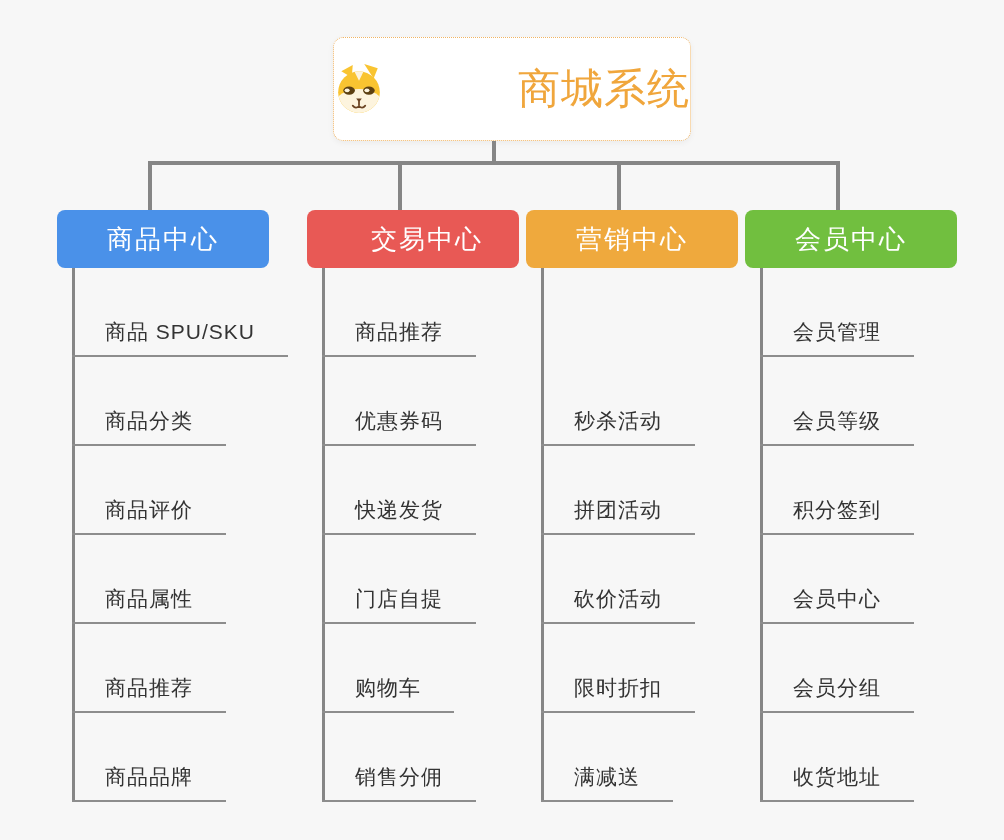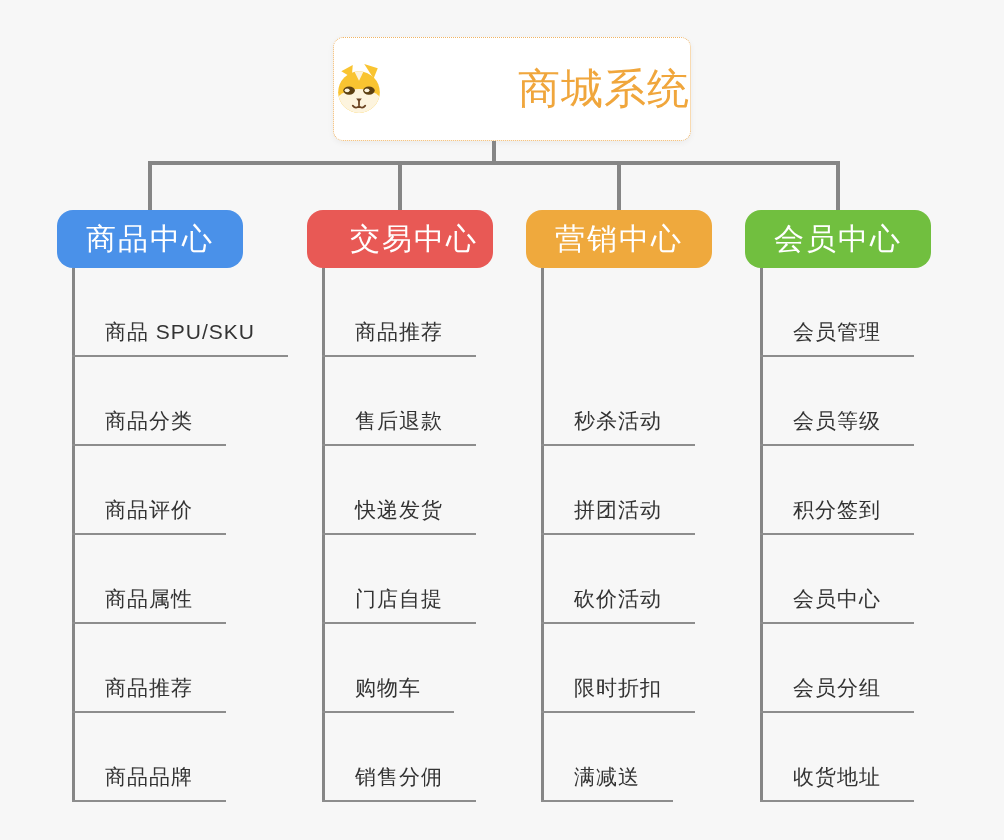--- a/index.html
+++ b/index.html
@@ -37,23 +37,23 @@
   .drop.d3{left:836px;}
 
   
   .column{position:absolute;top:210px;width:210px;height:610px;}
   .column.c0{left:57px;}
   .column.c1{left:307px;}
   .column.c2{left:526px;}
   .column.c3{left:745px;}
 
   .branch-header{
-    width:186px;height:58px;border-radius:16px;
+    width:212px;height:58px;border-radius:8px;
     display:flex;align-items:center;justify-content:center;
-    color:#ffffff;font-size:30px;letter-spacing:2px;white-space:nowrap;
+    color:#ffffff;font-size:26px;letter-spacing:2px;white-space:nowrap;
     box-sizing:border-box;
   }
   .trunk{position:absolute;left:15px;top:58px;width:3px;height:534px;background:#868686;}
 
   .leaf{
     position:absolute;left:15px;
     padding:0 33px 9px 33px;
     font-size:21px;line-height:28px;letter-spacing:1px;color:#333333;
     border-bottom:2px solid #8d8d8d;white-space:nowrap;
   }
@@ -104,21 +104,21 @@
     <div class="leaf r2">商品评价</div>
     <div class="leaf r3">商品属性</div>
     <div class="leaf r4">商品推荐</div>
     <div class="leaf r5">商品品牌</div>
   </div>
 
   <div class="column c1">
     <div class="branch-header" style="background: rgb(232, 89, 85); padding-left: 28px;">交易中心</div>
     <div class="trunk"></div>
     <div class="leaf r0">商品推荐</div>
-    <div class="leaf r1">售后退款</div>
+    <div class="leaf r1">优惠券码</div>
     <div class="leaf r2">快递发货</div>
     <div class="leaf r3">门店自提</div>
     <div class="leaf r4">购物车</div>
     <div class="leaf r5">销售分佣</div>
   </div>
 
   <div class="column c2">
     <div class="branch-header" style="background: rgb(239, 169, 61);">营销中心</div>
     <div class="trunk"></div>
     <div class="leaf r1">秒杀活动</div>

